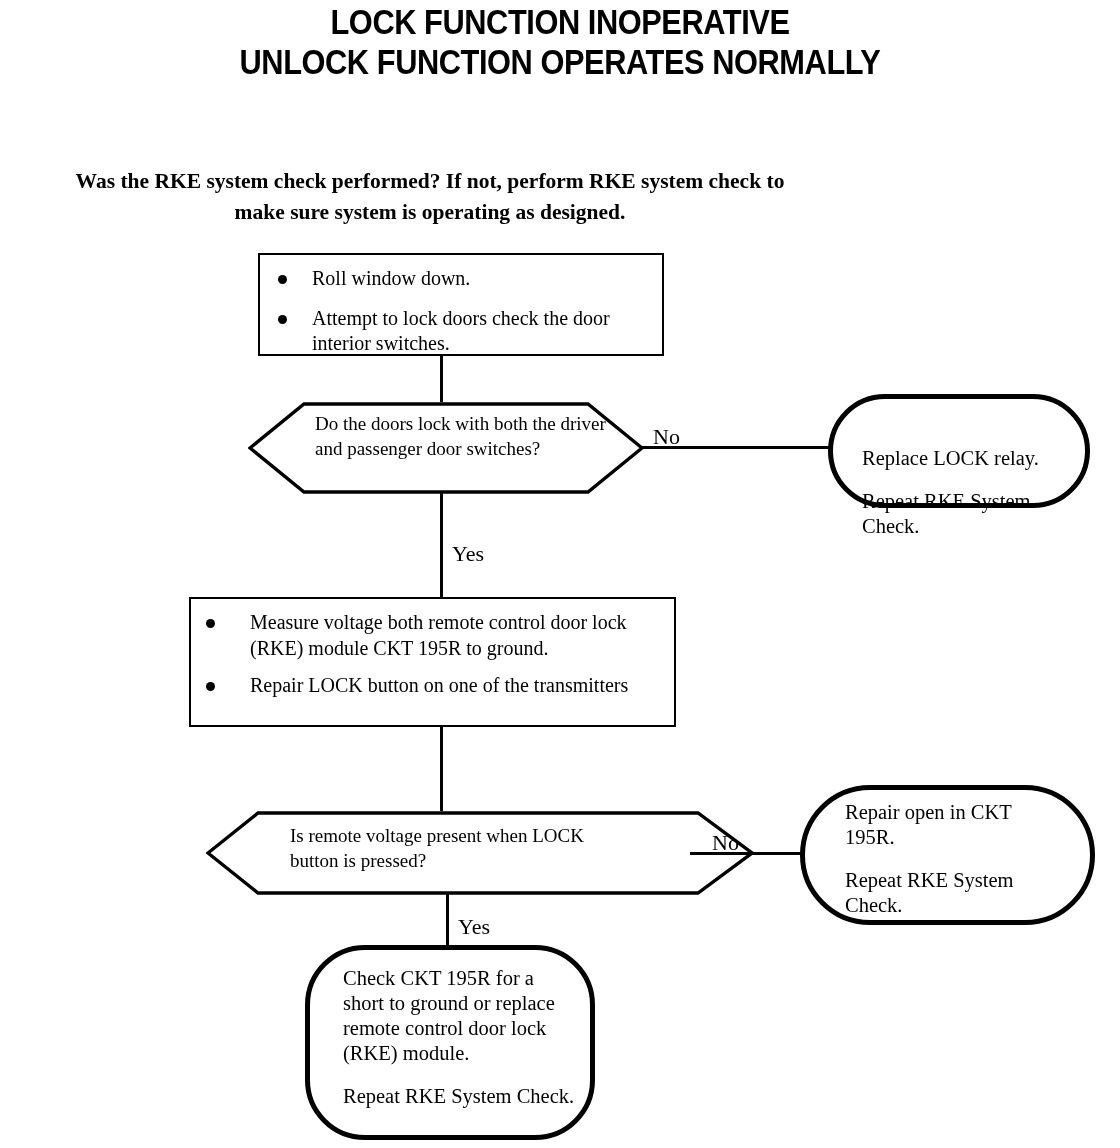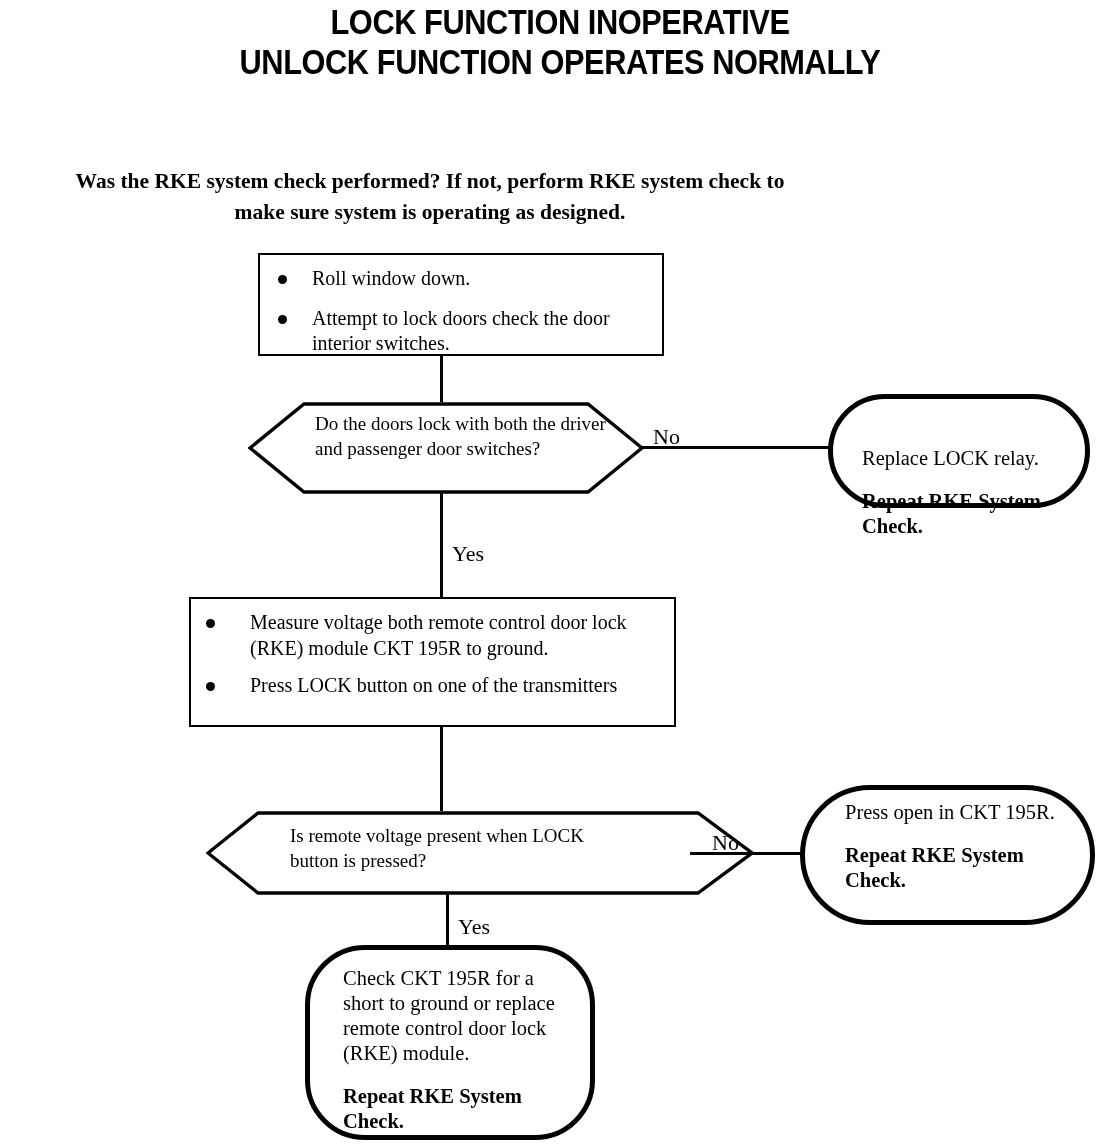--- a/index.html
+++ b/index.html
@@ -94,21 +94,21 @@
     position: absolute;
     font-size: 19px;
     line-height: 1.30;
   }
   .term-text {
     position: absolute;
     font-size: 20.5px;
     line-height: 1.22;
   }
   .term-text p { margin: 0; }
-  .term-text p + p { margin-top: 18px; font-weight: bold; }
+  .term-text p + p { margin-top: 18px; }
 
   .edge-label {
     position: absolute;
     font-size: 22px;
     line-height: 1;
   }
 
   .conn {
     position: absolute;
     background: #000;
@@ -149,38 +149,38 @@
     <p>Replace LOCK relay.</p>
     <p>Repeat RKE System Check.</p>
   </div>
 
   <div class="conn conn-v" style="left:440px; top:492px; height:107px;"></div>
   <div class="edge-label" style="left:452px; top:543px;">Yes</div>
 
   <div class="proc-box" style="left:189px; top:597px; width:487px; height:130px;"></div>
   <ul class="bullet-list" style="left:200px; top:610px; width:478px;">
     <li style="padding-left:50px; width:425px;">Measure voltage both remote control door lock (RKE) module CKT 195R to ground.</li>
-    <li style="padding-left:50px; width:455px; margin-top:12px;">Press LOCK button on one of the transmitters</li>
+    <li style="padding-left:50px; width:455px; margin-top:12px;">Repair LOCK button on one of the transmitters</li>
   </ul>
 
   <div class="conn conn-v" style="left:440px; top:727px; height:86px;"></div>
 
   <div class="hex" style="left:206px; top:811px; width:548px; height:84px;">
     <svg width="548" height="84" viewBox="0 0 548 84" aria-hidden="true">
       <polygon points="52,2 492,2 546,42 492,82 52,82 2,42" fill="#ffffff" stroke="#000000" stroke-width="3.4"></polygon>
     </svg>
   </div>
   <div class="node-text" style="left:290px; top:824px; width:320px;">Is remote voltage present when LOCK button is pressed?</div>
 
   <div class="conn conn-h" style="left:690px; top:852px; width:115px;"></div>
   <div class="edge-label" style="left:712px; top:832px;">No</div>
 
   <div class="term-box" style="left:800px; top:785px; width:295px; height:140px; border-radius:70px;"></div>
   <div class="term-text" style="left:845px; top:800px; width:210px;">
-    <p>Press open in CKT 195R.</p>
+    <p>Repair open in CKT 195R.</p>
     <p>Repeat RKE System Check.</p>
   </div>
 
   <div class="conn conn-v" style="left:446px; top:893px; height:54px;"></div>
   <div class="edge-label" style="left:458px; top:916px;">Yes</div>
 
   <div class="term-box" style="left:305px; top:945px; width:290px; height:195px; border-radius:60px;"></div>
   <div class="term-text" style="left:343px; top:966px; width:232px;">
     <p>Check CKT 195R for a short to ground or replace remote control door lock (RKE) module.</p>
     <p>Repeat RKE System Check.</p>

